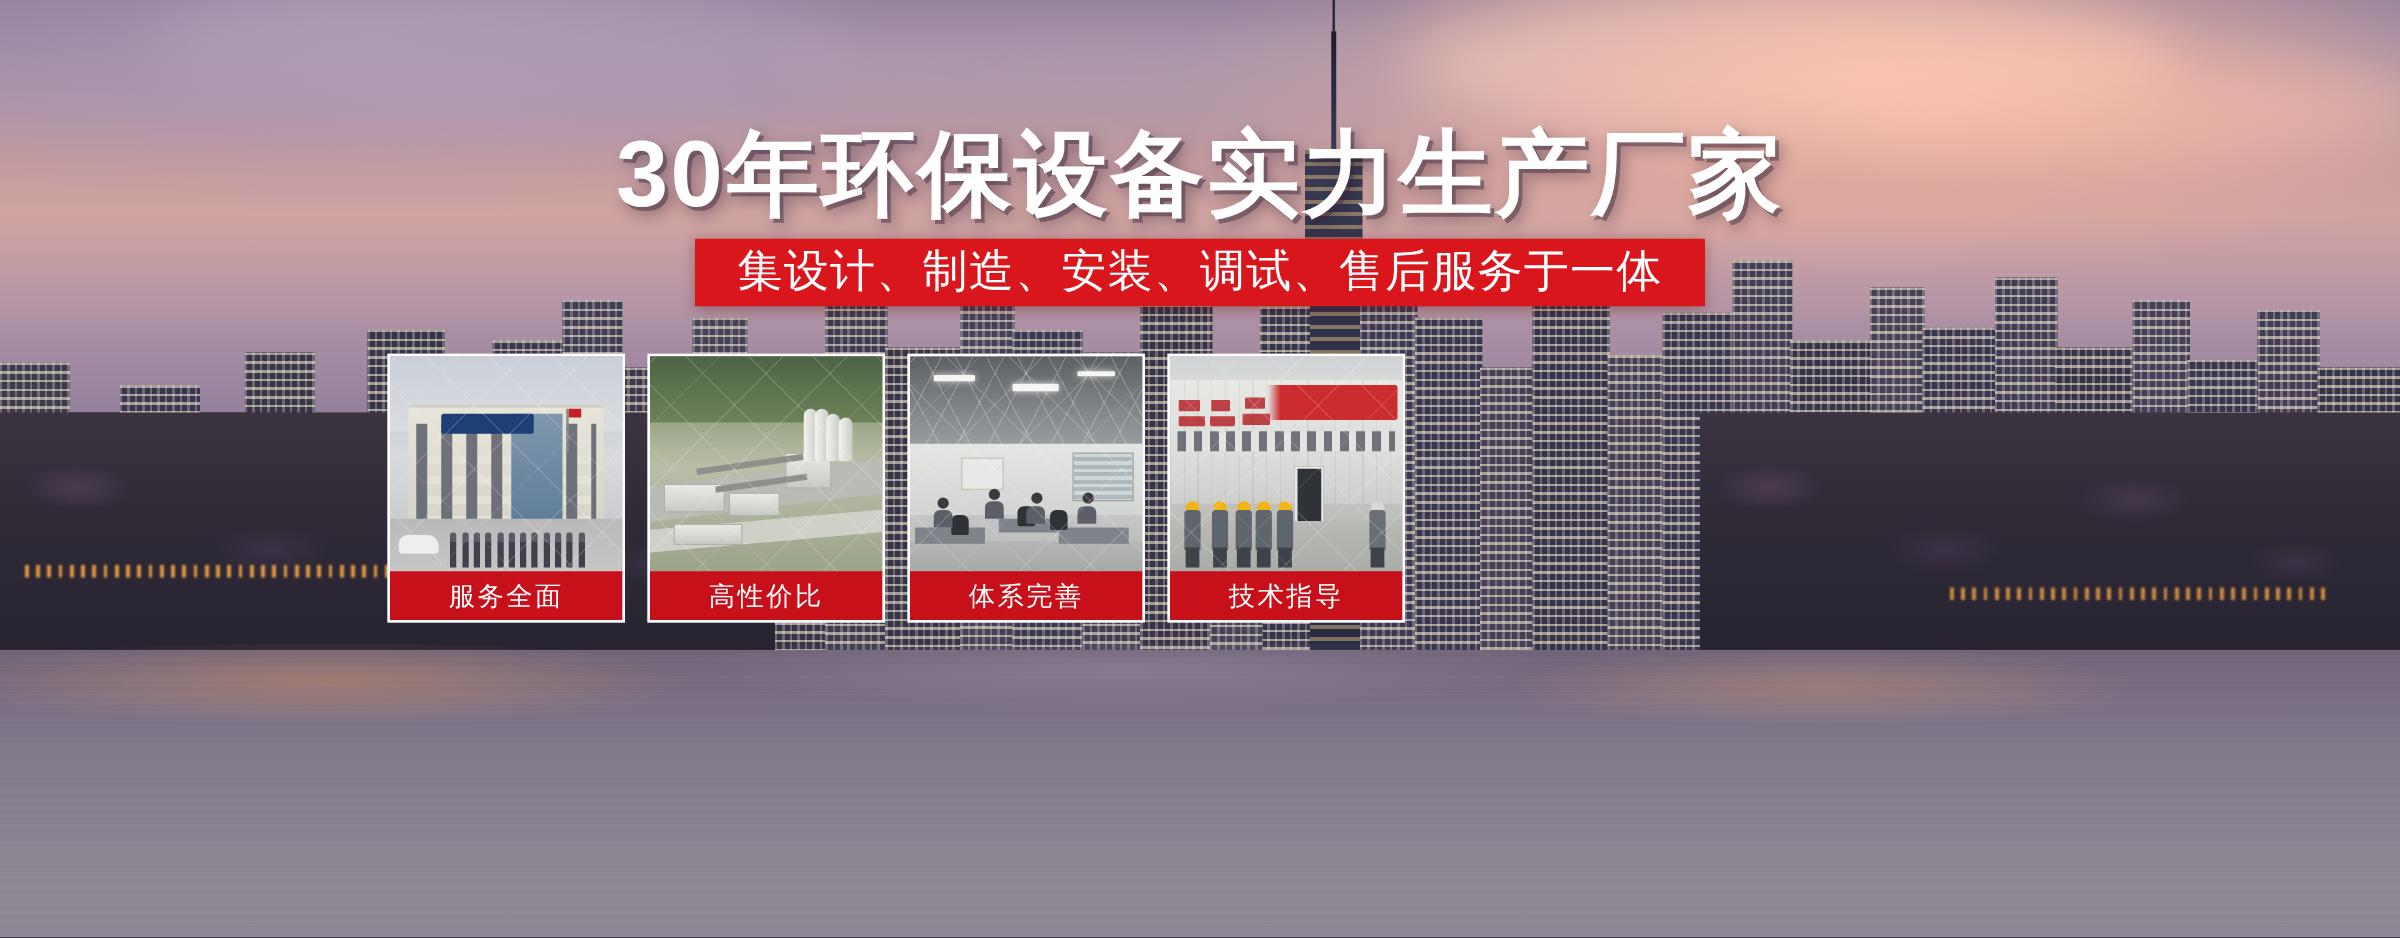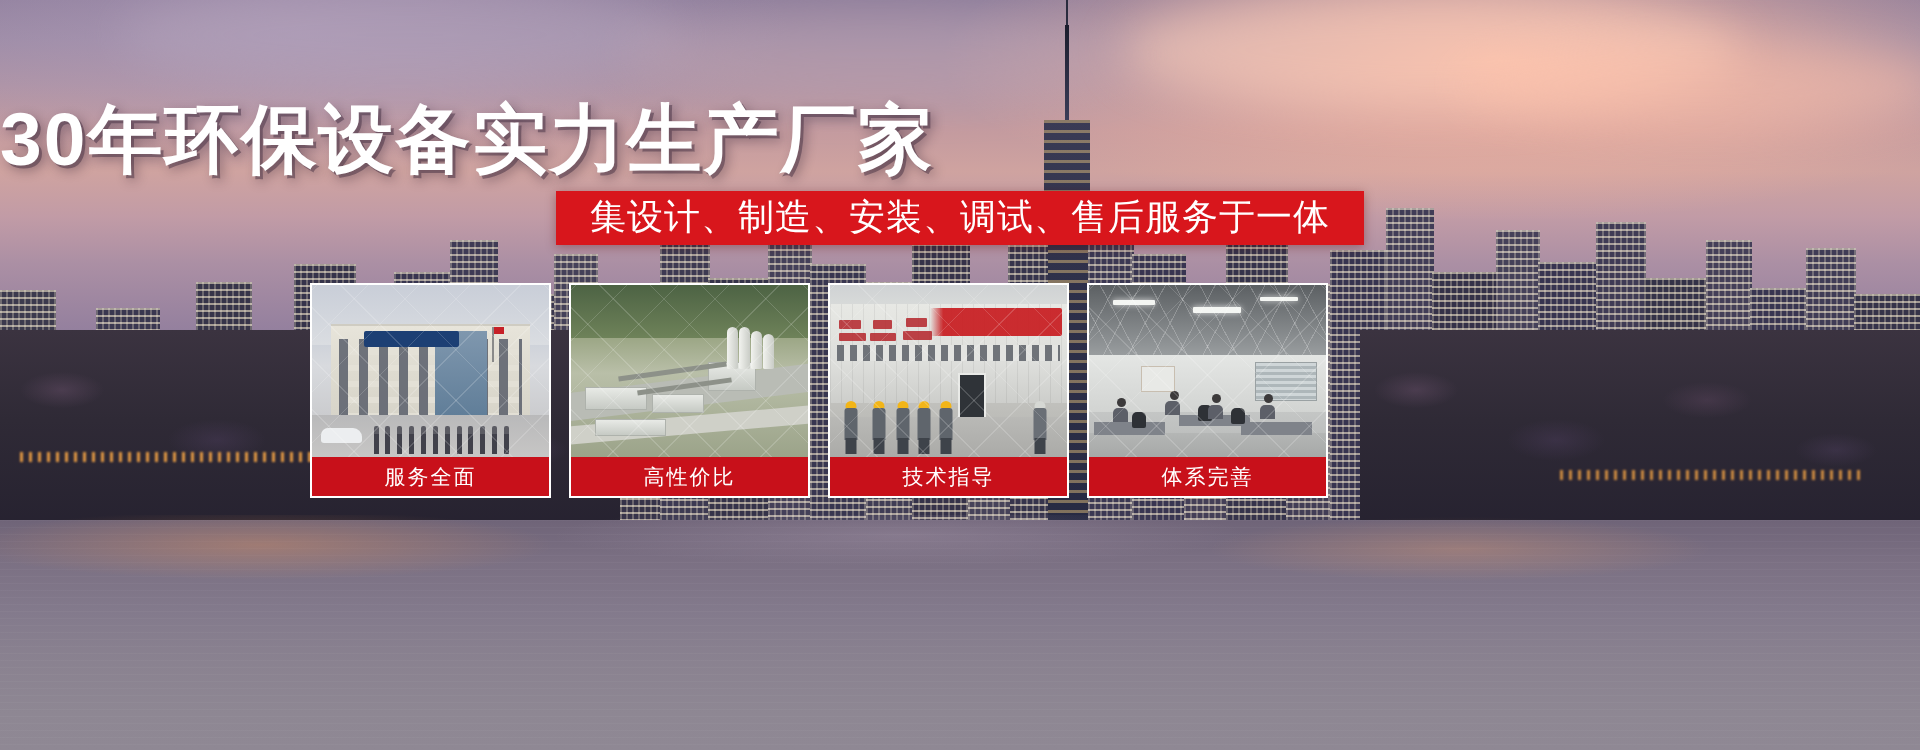--- a/index.html
+++ b/index.html
@@ -108,20 +108,21 @@
   .tower-lit {
     position:absolute; left:0; top:0; width:100%; height:100%;
     background:
       repeating-linear-gradient(to bottom, rgba(255,214,130,.75) 0 3px, rgba(0,0,0,0) 3px 10px);
     opacity:.55;
   }
 
   
   .headline {
     position:absolute; left:0; top:96px; width:1920px;
+    text-align:center;
     font-size:75px; line-height:86px;
     font-weight:bold; letter-spacing:2px;
     color:#ffffff;
     text-shadow:
        3px 3px 0 rgba(60,40,60,.45),
        5px 5px 12px rgba(40,25,45,.40);
     white-space:nowrap;
   }
 
   
@@ -138,21 +139,21 @@
   }
 
   
   .cards {
     position:absolute; left:310px; top:283px;
     width:1250px; height:215px;
     display:flex; gap:18px;
   }
   .card {
     position:relative;
-    width:241px; height:215px;
+    width:190px; height:215px;
     background:#cdd0d8;
     border:2px solid #3b82f6;
     overflow:hidden;
   }
   .card-photo {
     position:absolute; left:0; top:0; width:100%; height:176px;
     overflow:hidden;
   }
   .card-label {
     position:absolute; left:0; bottom:0; width:100%; height:39px;
@@ -379,71 +380,20 @@
           <div class="p2-silo" style="left:66%; top:24%; height:24%;"></div>
           <div class="p2-silo" style="left:71%; top:24%; height:24%;"></div>
           <div class="p2-silo" style="left:76%; top:26%; height:22%;"></div>
           <div class="p2-silo" style="left:81%; top:28%; height:20%;"></div>
           <div class="p2-conv" style="left:20%; top:48%; width:46%;"></div>
           <div class="p2-conv" style="left:28%; top:56%; width:40%;"></div>
         </div>
         <div class="wm"></div>
       </div>
       <div class="card-label" style="background: rgb(200, 16, 26); color: rgb(255, 255, 255);">高性价比</div>
-    </div>
-
-    <div class="card" style="border-color: rgb(255, 255, 255);">
-      <div class="card-photo">
-        <div class="p4">
-          <div class="p4-sky"></div>
-          <div class="p4-wall"></div>
-          <div class="p4-bigtext"></div>
-          <div class="p4-smalltext" style="left:4%;  top:20%; width:9%;  height:5%;"></div>
-          <div class="p4-smalltext" style="left:4%;  top:27%; width:11%; height:5%;"></div>
-          <div class="p4-smalltext" style="left:18%; top:20%; width:8%;  height:5%;"></div>
-          <div class="p4-smalltext" style="left:17%; top:27%; width:11%; height:5%;"></div>
-          <div class="p4-smalltext" style="left:32%; top:19%; width:9%;  height:5%;"></div>
-          <div class="p4-smalltext" style="left:31%; top:26%; width:12%; height:5%;"></div>
-          <div class="p4-window-strip"></div>
-          <div class="p4-door"></div>
-          <div class="p4-ground"></div>
-          <div class="p4-worker" style="left:6%;">
-              <span class="helmet"></span>
-              <span class="torso"></span>
-              <span class="legs"></span>
-            </div>
-          <div class="p4-worker" style="left:18%;">
-              <span class="helmet"></span>
-              <span class="torso"></span>
-              <span class="legs"></span>
-            </div>
-          <div class="p4-worker" style="left:28%;">
-              <span class="helmet"></span>
-              <span class="torso"></span>
-              <span class="legs"></span>
-            </div>
-          <div class="p4-worker" style="left:37%;">
-              <span class="helmet"></span>
-              <span class="torso"></span>
-              <span class="legs"></span>
-            </div>
-          <div class="p4-worker" style="left:46%;">
-              <span class="helmet"></span>
-              <span class="torso"></span>
-              <span class="legs"></span>
-            </div>
-          <div class="p4-worker" style="left:86%;">
-              <span class="helmet" style="background:#d6d8d4"></span>
-              <span class="torso" style="background:#6a6f76"></span>
-              <span class="legs"></span>
-            </div>
-        </div>
-        <div class="wm"></div>
-      </div>
-      <div class="card-label" style="background: rgb(200, 16, 26); color: rgb(255, 255, 255);">技术指导</div>
     </div>
 
     <div class="card" style="border-color: rgb(255, 255, 255);">
       <div class="card-photo">
         <div class="p3">
           <div class="p3-ceil">
             <div class="p3-panel" style="left:10%;top:20%;width:18%;height:7%"></div>
             <div class="p3-panel" style="left:44%;top:30%;width:20%;height:8%"></div>
             <div class="p3-panel" style="left:72%;top:16%;width:16%;height:6%"></div>
           </div>
@@ -464,14 +414,65 @@
           <div class="p3-head" style="left:52%; top:62%"></div>
           <div class="p3-body" style="left:50%; top:68%"></div>
           <div class="p3-head" style="left:74%; top:62%"></div>
           <div class="p3-body" style="left:72%; top:68%"></div>
         </div>
         <div class="wm"></div>
       </div>
       <div class="card-label" style="background: rgb(200, 16, 26); color: rgb(255, 255, 255);">体系完善</div>
     </div>
 
+    <div class="card" style="border-color: rgb(255, 255, 255);">
+      <div class="card-photo">
+        <div class="p4">
+          <div class="p4-sky"></div>
+          <div class="p4-wall"></div>
+          <div class="p4-bigtext"></div>
+          <div class="p4-smalltext" style="left:4%;  top:20%; width:9%;  height:5%;"></div>
+          <div class="p4-smalltext" style="left:4%;  top:27%; width:11%; height:5%;"></div>
+          <div class="p4-smalltext" style="left:18%; top:20%; width:8%;  height:5%;"></div>
+          <div class="p4-smalltext" style="left:17%; top:27%; width:11%; height:5%;"></div>
+          <div class="p4-smalltext" style="left:32%; top:19%; width:9%;  height:5%;"></div>
+          <div class="p4-smalltext" style="left:31%; top:26%; width:12%; height:5%;"></div>
+          <div class="p4-window-strip"></div>
+          <div class="p4-door"></div>
+          <div class="p4-ground"></div>
+          <div class="p4-worker" style="left:6%;">
+              <span class="helmet"></span>
+              <span class="torso"></span>
+              <span class="legs"></span>
+            </div>
+          <div class="p4-worker" style="left:18%;">
+              <span class="helmet"></span>
+              <span class="torso"></span>
+              <span class="legs"></span>
+            </div>
+          <div class="p4-worker" style="left:28%;">
+              <span class="helmet"></span>
+              <span class="torso"></span>
+              <span class="legs"></span>
+            </div>
+          <div class="p4-worker" style="left:37%;">
+              <span class="helmet"></span>
+              <span class="torso"></span>
+              <span class="legs"></span>
+            </div>
+          <div class="p4-worker" style="left:46%;">
+              <span class="helmet"></span>
+              <span class="torso"></span>
+              <span class="legs"></span>
+            </div>
+          <div class="p4-worker" style="left:86%;">
+              <span class="helmet" style="background:#d6d8d4"></span>
+              <span class="torso" style="background:#6a6f76"></span>
+              <span class="legs"></span>
+            </div>
+        </div>
+        <div class="wm"></div>
+      </div>
+      <div class="card-label" style="background: rgb(200, 16, 26); color: rgb(255, 255, 255);">技术指导</div>
+    </div>
+
   </div>
 </div>
 
 </body></html>

